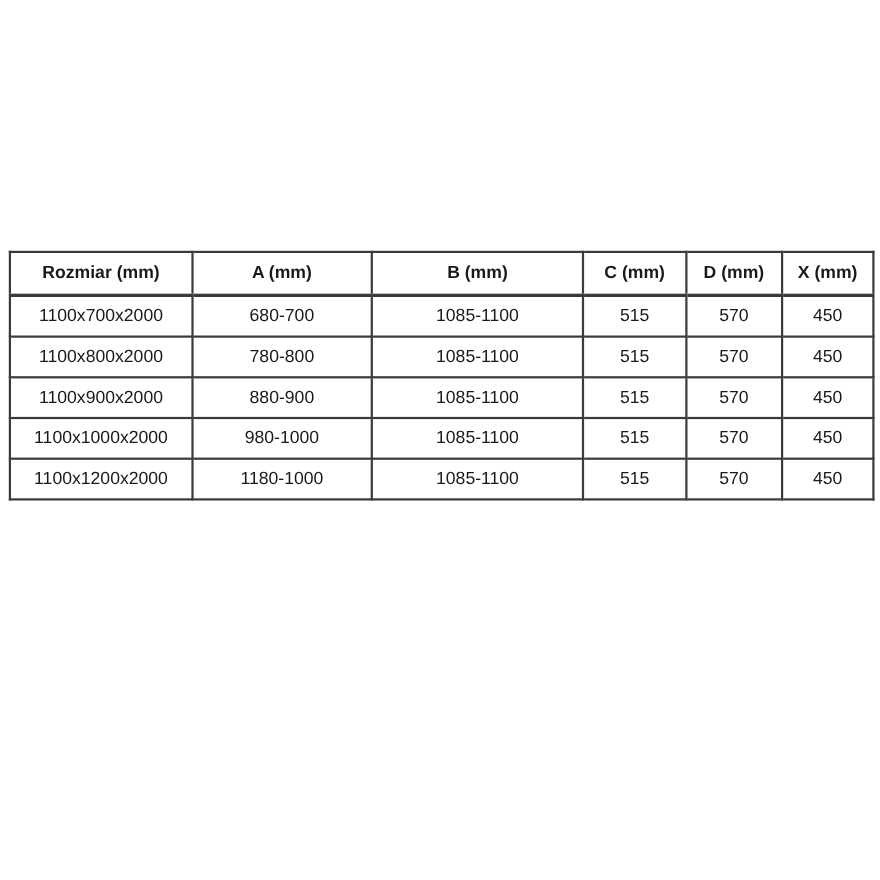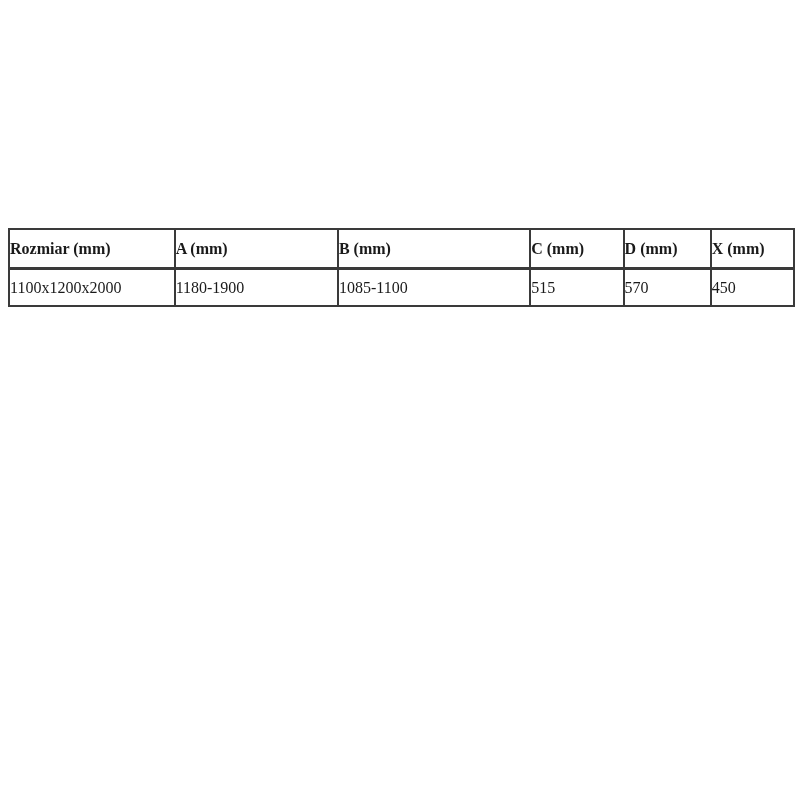--- a/index.html
+++ b/index.html
@@ -23,29 +23,28 @@
   }
   table.spec-table {
     width: 100%;
     border-collapse: collapse;
     table-layout: fixed;
     background: #ffffff;
   }
   table.spec-table th,
   table.spec-table td {
     border: 2px solid #3a3a3a;
-    text-align: left;
+    text-align: center;
     vertical-align: middle;
     font-size: 16px;
     padding: 0;
     height: 35px;
     line-height: 35px;
     white-space: nowrap;
     overflow: hidden;
-    font-family: Liberation Serif, serif;
   }
   table.spec-table th {
     font-weight: bold;
     height: 37px;
     line-height: 37px;
     border-bottom-width: 3px;
   }
   col.c0 { width: 21.1%; }
   col.c1 { width: 20.8%; }
   col.c2 { width: 24.5%; }
@@ -71,22 +70,54 @@
           <th>Rozmiar (mm)</th>
           <th>A (mm)</th>
           <th>B (mm)</th>
           <th>C (mm)</th>
           <th>D (mm)</th>
           <th>X (mm)</th>
         </tr>
     </thead>
     <tbody id="table-body">
         <tr>
+          <td>1100x700x2000</td>
+          <td>680-700</td>
+          <td>1085-1100</td>
+          <td>515</td>
+          <td>570</td>
+          <td>450</td>
+        </tr>
+        <tr>
+          <td>1100x800x2000</td>
+          <td>780-800</td>
+          <td>1085-1100</td>
+          <td>515</td>
+          <td>570</td>
+          <td>450</td>
+        </tr>
+        <tr>
+          <td>1100x900x2000</td>
+          <td>880-900</td>
+          <td>1085-1100</td>
+          <td>515</td>
+          <td>570</td>
+          <td>450</td>
+        </tr>
+        <tr>
+          <td>1100x1000x2000</td>
+          <td>980-1000</td>
+          <td>1085-1100</td>
+          <td>515</td>
+          <td>570</td>
+          <td>450</td>
+        </tr>
+        <tr>
           <td>1100x1200x2000</td>
-          <td>1180-1900</td>
+          <td>1180-1000</td>
           <td>1085-1100</td>
           <td>515</td>
           <td>570</td>
           <td>450</td>
         </tr>
       </tbody>
   </table>
 </div>
 
 </body></html>

